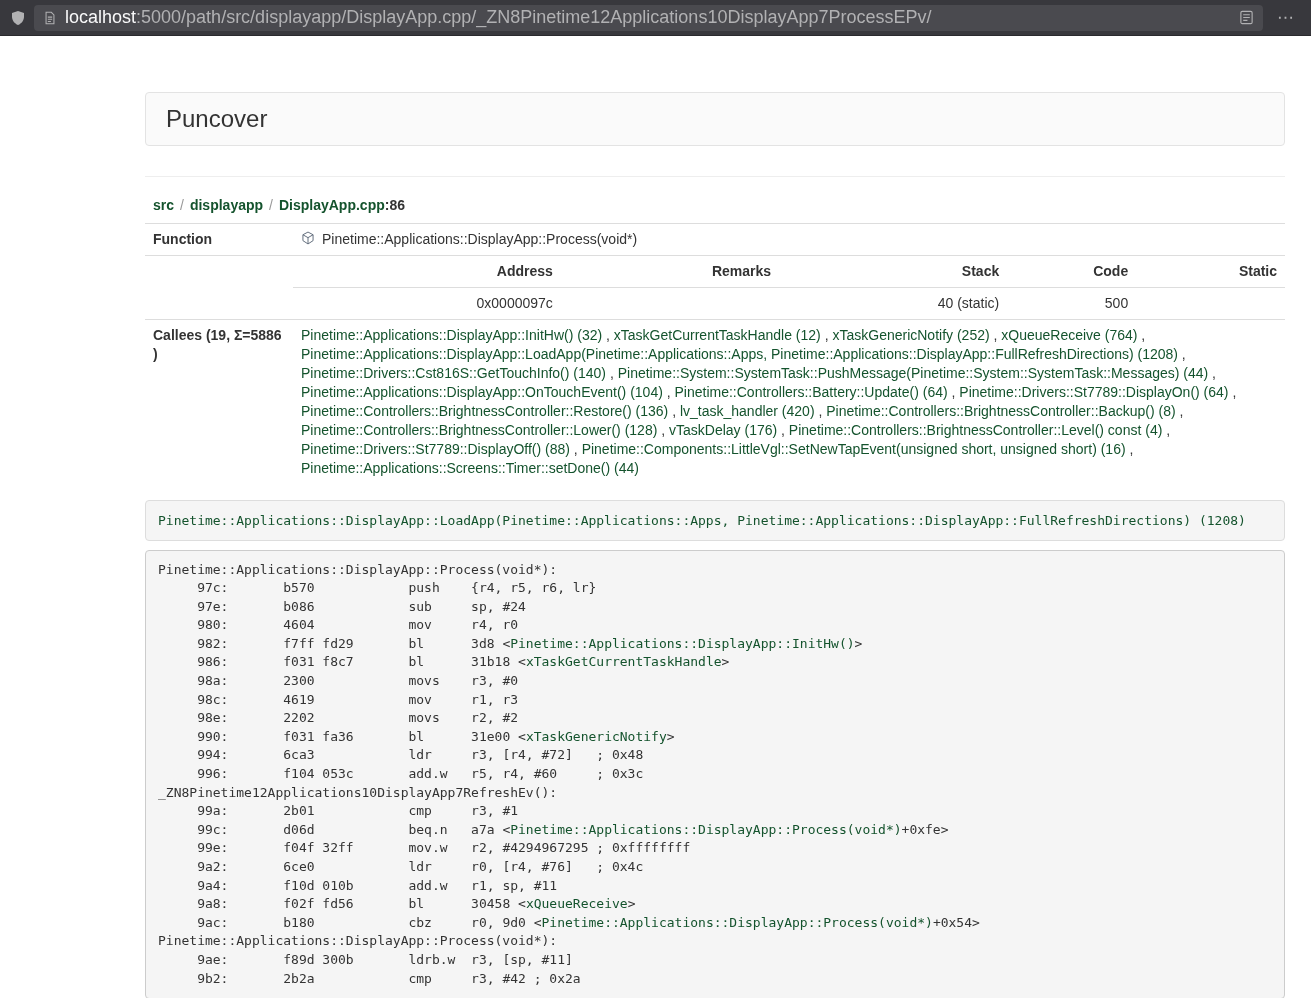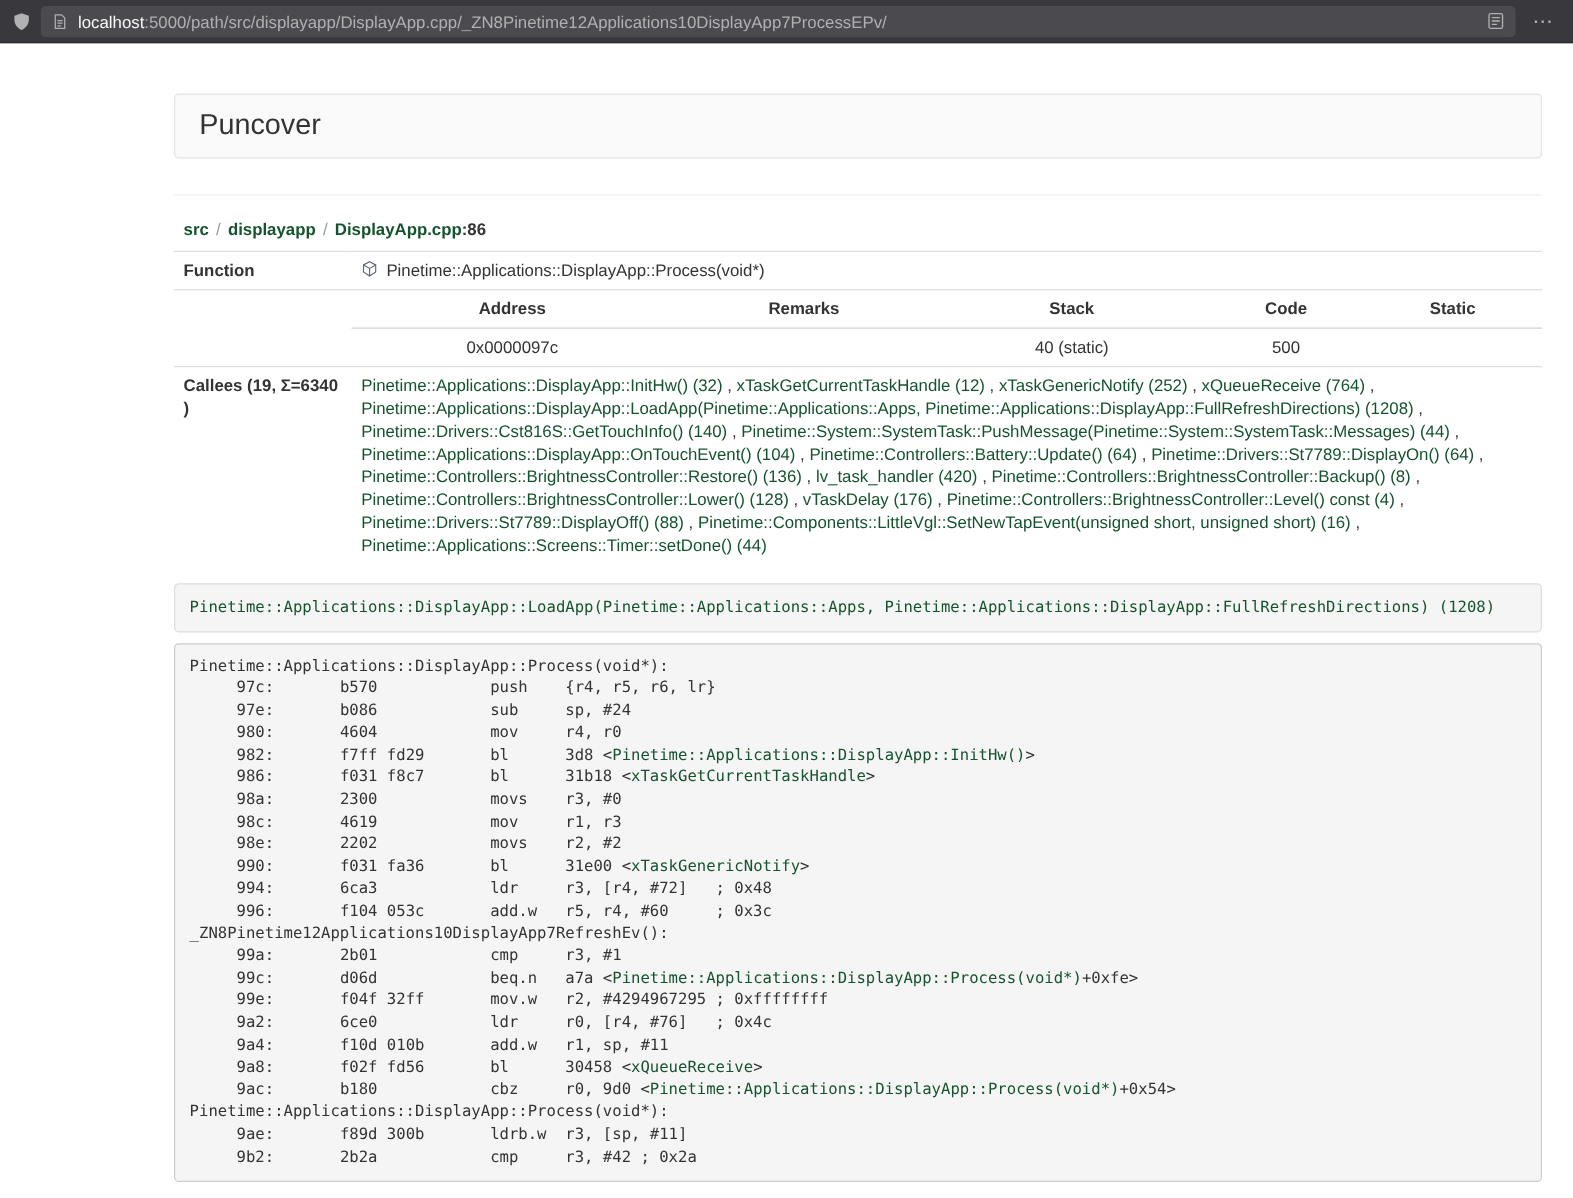--- a/index.html
+++ b/index.html
@@ -29,21 +29,21 @@
     background: #4a4a4f;
     border-radius: 4px;
     display: flex;
     align-items: center;
     padding: 0 9px;
     gap: 8px;
     min-width: 0;
   }
   .url-text {
     flex: 1;
-    font-size: 14px;
+    font-size: 18px;
     color: #b1b1b3;
     white-space: nowrap;
     overflow: hidden;
     min-width: 0;
   }
   .url-text .host { color: #f9f9fa; }
   .chrome-icon { display: inline-flex; align-items: center; justify-content: center; flex: none; }
   .dots {
     color: #b1b1b3;
     font-size: 17px;
@@ -52,21 +52,21 @@
     letter-spacing: 1px;
   }
 
   
   .main {
     margin-left: 145px;
     width: 1140px;
   }
 
   .title-panel {
-    margin-top: 42px;
+    margin-top: 56px;
     background: #fafafa;
     border: 1px solid #e3e3e3;
     border-radius: 4px;
     padding: 12px 20px;
   }
   .title-panel h1 {
     margin: 0;
     font-size: 24px;
     font-weight: 400;
     color: #333;
@@ -108,21 +108,21 @@
     color: #333;
   }
   td.nested-cell { padding: 0 !important; }
 
   table.inner {
     width: 100%;
     border-collapse: collapse;
   }
   table.inner th, table.inner td {
     padding: 6px 8px;
-    text-align: center;
+    text-align: right;
     line-height: 19px;
   }
   table.inner thead th {
     font-weight: bold;
     border-bottom: 1px solid #ddd;
   }
 
   .fn-name-wrap { display: inline-flex; align-items: center; gap: 7px; }
   .cube { flex: none; position: relative; top: 1px; }
 
@@ -232,21 +232,21 @@
                 <td></td>
                 <td>40 (static)</td>
                 <td>500</td>
                 <td></td>
               </tr>
             </tbody>
           </table>
         </td>
       </tr>
       <tr>
-        <th>Callees (19, Σ=6340 )</th>
+        <th>Callees (19, Σ=5886 )</th>
         <td class="callees-cell"><a class="plink">Pinetime::Applications::DisplayApp::InitHw() (32)</a> , <a class="plink">xTaskGetCurrentTaskHandle (12)</a> , <a class="plink">xTaskGenericNotify (252)</a> , <a class="plink">xQueueReceive (764)</a> , <a class="plink">Pinetime::Applications::DisplayApp::LoadApp(Pinetime::Applications::Apps, Pinetime::Applications::DisplayApp::FullRefreshDirections) (1208)</a> , <a class="plink">Pinetime::Drivers::Cst816S::GetTouchInfo() (140)</a> , <a class="plink">Pinetime::System::SystemTask::PushMessage(Pinetime::System::SystemTask::Messages) (44)</a> , <a class="plink">Pinetime::Applications::DisplayApp::OnTouchEvent() (104)</a> , <a class="plink">Pinetime::Controllers::Battery::Update() (64)</a> , <a class="plink">Pinetime::Drivers::St7789::DisplayOn() (64)</a> , <a class="plink">Pinetime::Controllers::BrightnessController::Restore() (136)</a> , <a class="plink">lv_task_handler (420)</a> , <a class="plink">Pinetime::Controllers::BrightnessController::Backup() (8)</a> , <a class="plink">Pinetime::Controllers::BrightnessController::Lower() (128)</a> , <a class="plink">vTaskDelay (176)</a> , <a class="plink">Pinetime::Controllers::BrightnessController::Level() const (4)</a> , <a class="plink">Pinetime::Drivers::St7789::DisplayOff() (88)</a> , <a class="plink">Pinetime::Components::LittleVgl::SetNewTapEvent(unsigned short, unsigned short) (16)</a> , <a class="plink">Pinetime::Applications::Screens::Timer::setDone() (44)</a></td>
       </tr>
     </tbody>
   </table>
 
   <div class="callee-panel">
     <a class="plink">Pinetime::Applications::DisplayApp::LoadApp(Pinetime::Applications::Apps, Pinetime::Applications::DisplayApp::FullRefreshDirections) (1208)</a>
   </div>
 
   <pre class="disasm">Pinetime::Applications::DisplayApp::Process(void*):

